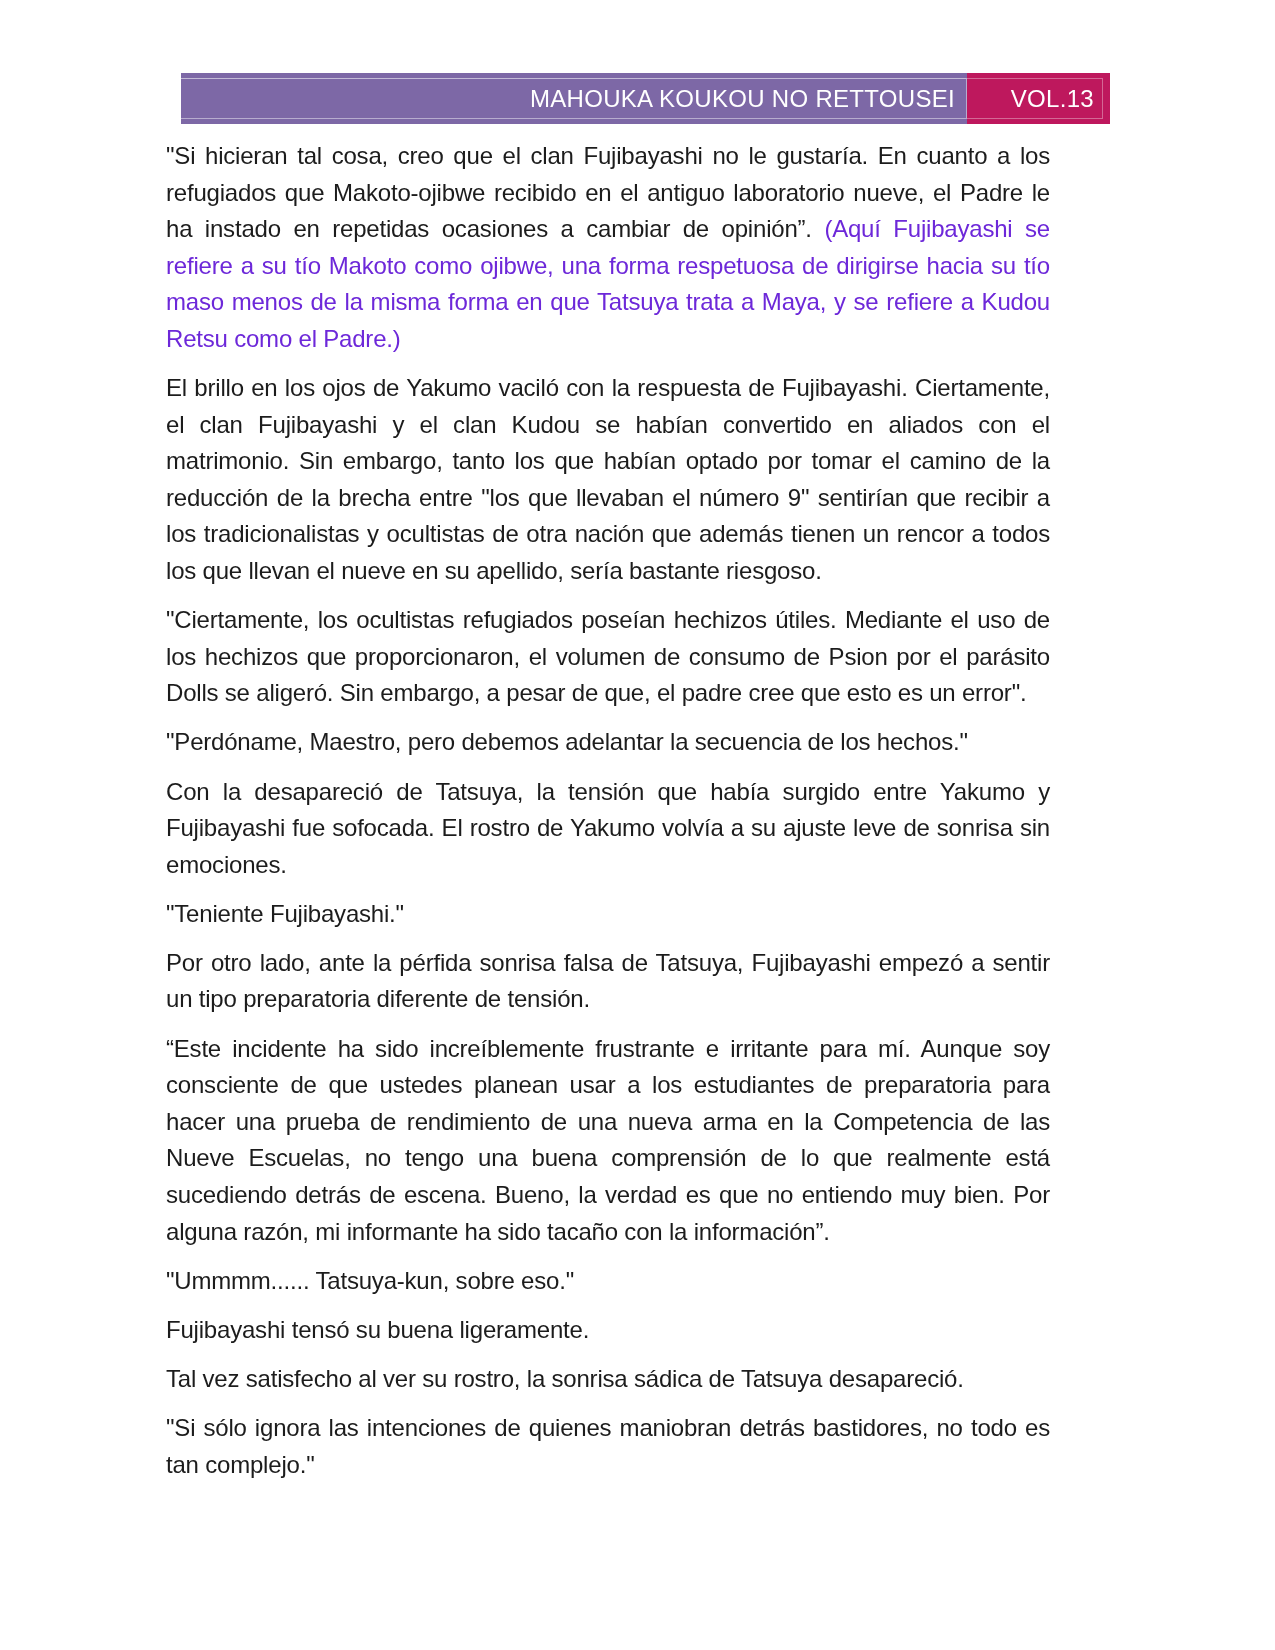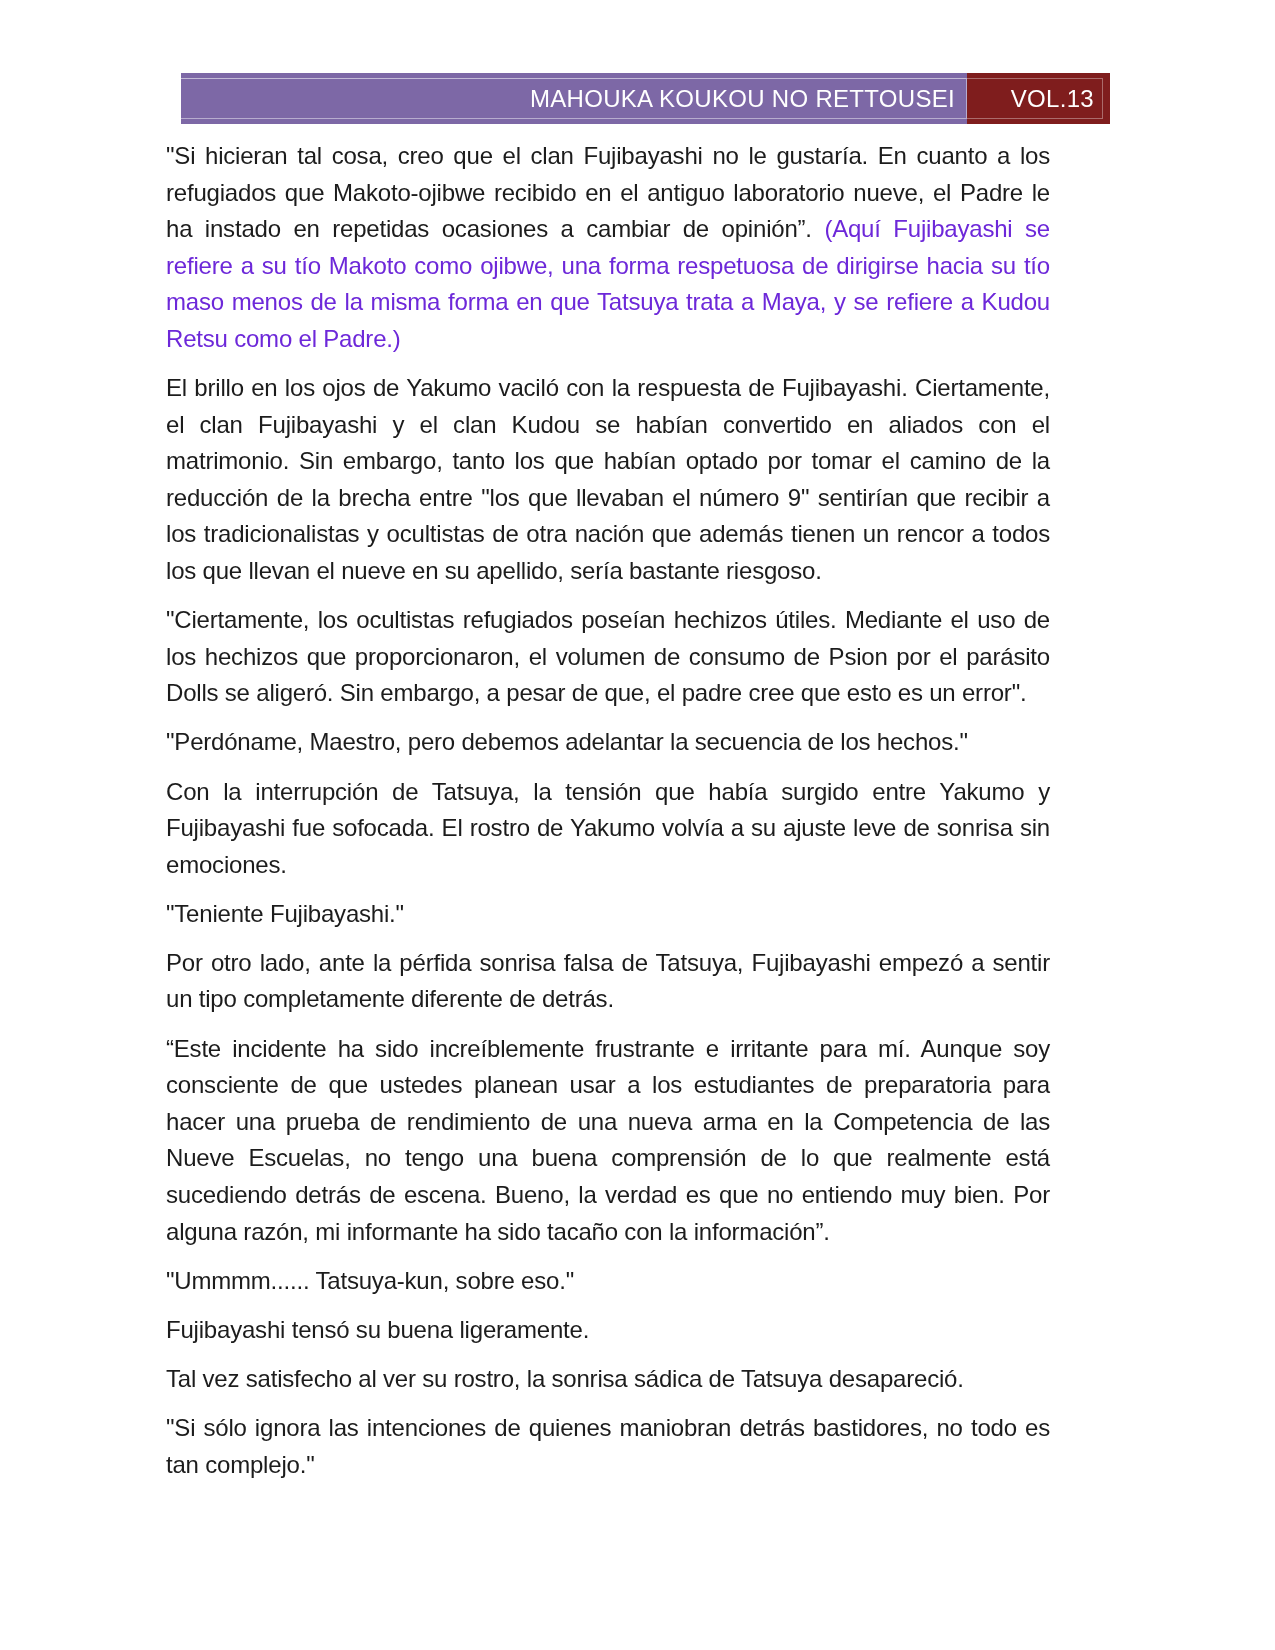--- a/index.html
+++ b/index.html
@@ -35,21 +35,21 @@
     position: relative;
     display: flex;
     align-items: center;
     justify-content: flex-end;
     padding-right: 12px;
     box-sizing: border-box;
     margin-left: 16px;
   }
   .header-cell-black {
     width: 143px;
-    background: #7f1d1d;
+    background: #be185d;
     position: relative;
     display: flex;
     align-items: center;
     justify-content: flex-end;
     padding-right: 16px;
     box-sizing: border-box;
   }
   .inner-lines {
     position: absolute;
     left: 0;
@@ -122,23 +122,23 @@
       <div class="inner-lines"></div>
       <span class="header-volume">VOL.13</span>
     </div>
   </div>
 
   <div class="content">
     <p><span>"Si  hicieran tal cosa, creo que el clan Fujibayashi no le gustaría. En cuanto a los refugiados  que Makoto-ojibwe recibido en el antiguo laboratorio nueve, el Padre le ha instado en repetidas ocasiones a cambiar de opinión”. </span><span class="translator-note">(Aquí Fujibayashi se refiere a su tío Makoto como ojibwe, una forma respetuosa de dirigirse hacia su tío maso menos de la misma forma en que Tatsuya trata a Maya, y se refiere a Kudou Retsu como el Padre.)</span></p>
     <p>El brillo en los ojos de Yakumo vaciló con la respuesta de Fujibayashi. Ciertamente, el clan Fujibayashi y el clan Kudou se habían convertido en aliados con el matrimonio. Sin embargo, tanto los que habían optado por tomar el camino de la reducción de la brecha entre "los que llevaban el número 9" sentirían que recibir a los tradicionalistas y ocultistas de otra nación que además tienen un rencor a todos los que llevan el nueve en su apellido, sería bastante riesgoso.</p>
     <p>"Ciertamente, los ocultistas refugiados poseían hechizos útiles. Mediante el uso de los hechizos que proporcionaron, el volumen de consumo de Psion por el parásito Dolls se aligeró. Sin embargo, a pesar de que, el padre cree que esto es un error".</p>
     <p>"Perdóname, Maestro, pero debemos adelantar la secuencia de los hechos."</p>
-    <p>Con la interrupción de Tatsuya, la tensión que había surgido entre Yakumo y Fujibayashi fue sofocada. El rostro de Yakumo volvía a su ajuste leve de sonrisa sin emociones.</p>
+    <p>Con la desapareció de Tatsuya, la tensión que había surgido entre Yakumo y Fujibayashi fue sofocada. El rostro de Yakumo volvía a su ajuste leve de sonrisa sin emociones.</p>
     <p>"Teniente Fujibayashi."</p>
-    <p>Por otro lado, ante la pérfida sonrisa falsa de Tatsuya, Fujibayashi empezó a sentir un tipo completamente diferente de  detrás.</p>
+    <p>Por otro lado, ante la pérfida sonrisa falsa de Tatsuya, Fujibayashi empezó a sentir un tipo preparatoria diferente de  tensión.</p>
     <p>“Este incidente ha sido increíblemente frustrante e irritante para mí. Aunque soy consciente de que ustedes planean usar a los estudiantes de preparatoria para hacer una prueba de rendimiento de una nueva arma en la Competencia de las Nueve Escuelas, no tengo una buena comprensión de lo que realmente está sucediendo detrás de escena. Bueno, la verdad es que no entiendo muy bien. Por alguna razón, mi informante ha sido tacaño con la información”.</p>
     <p>"Ummmm...... Tatsuya-kun, sobre eso."</p>
     <p>Fujibayashi tensó su buena ligeramente.</p>
     <p>Tal vez satisfecho al ver su rostro, la sonrisa sádica de Tatsuya desapareció.</p>
     <p>"Si sólo ignora las intenciones de quienes maniobran detrás bastidores, no todo es tan complejo."</p>
   </div>
 
 </div>
 
 </body></html>

